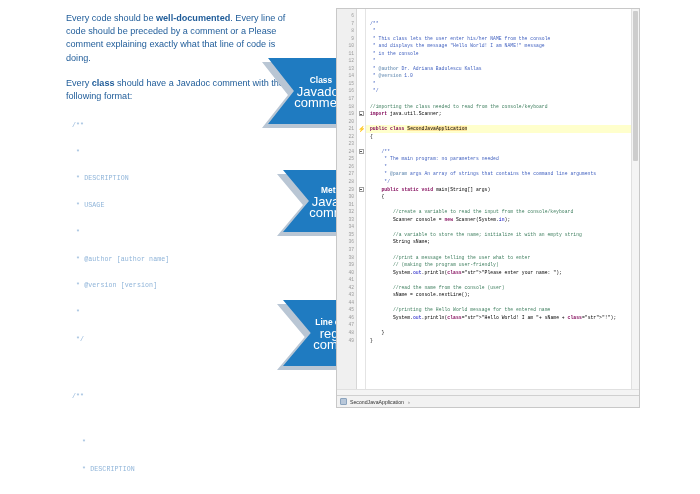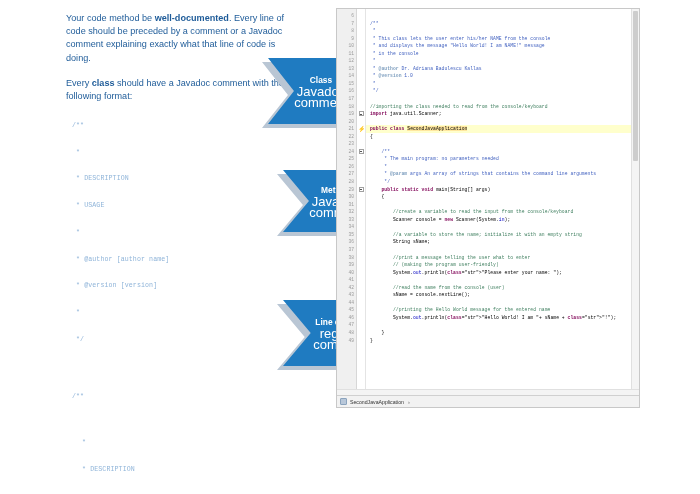--- a/index.html
+++ b/index.html
@@ -239,21 +239,21 @@
     color: #666;
     margin-left: 4px;
   }
 </style>
 </head>
 <body>
 
 <div id="left-column">
 
   <p class="para">
-    <span>Your code method be </span><b>well-documented</b><span>. Every line of code should be preceded by a comment or a Javadoc comment explaining exactly what that line of code is doing.</span>
+    <span>Every code should be </span><b>well-documented</b><span>. Every line of code should be preceded by a comment or a Please comment explaining exactly what that line of code is doing.</span>
   </p>
 
   <div class="para-gap"></div>
 
   <p class="para">
     <span>Every </span><b>class</b><span> should have a Javadoc comment with the following format:</span>
   </p>
 
   <div class="code-block code-indent-1">
     <div>/**</div>

